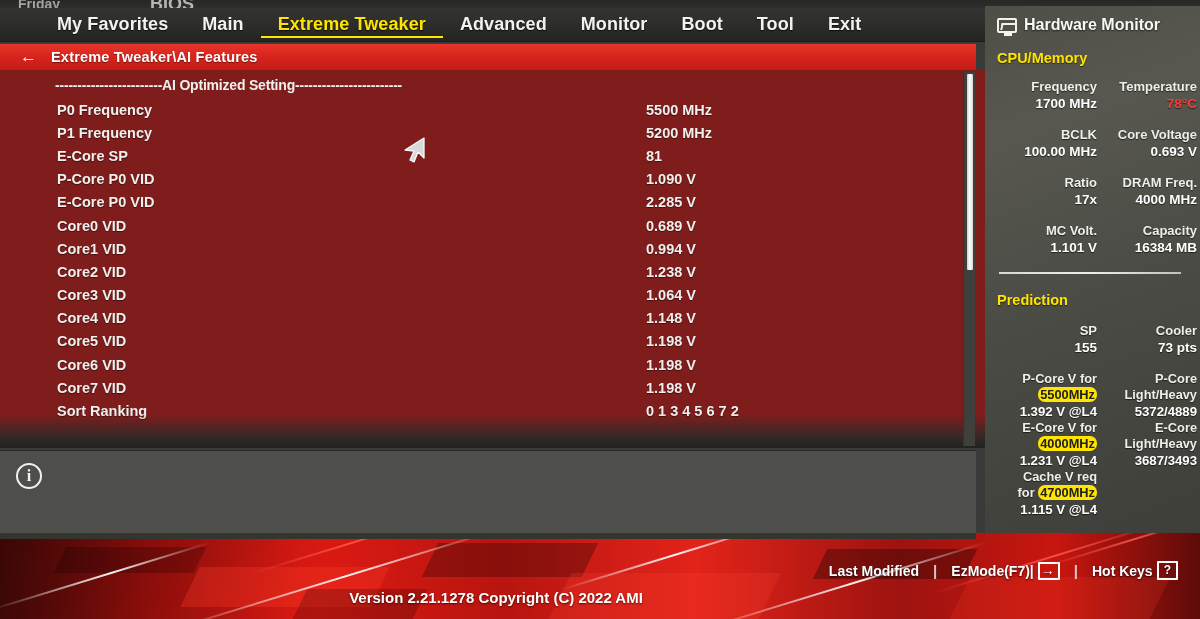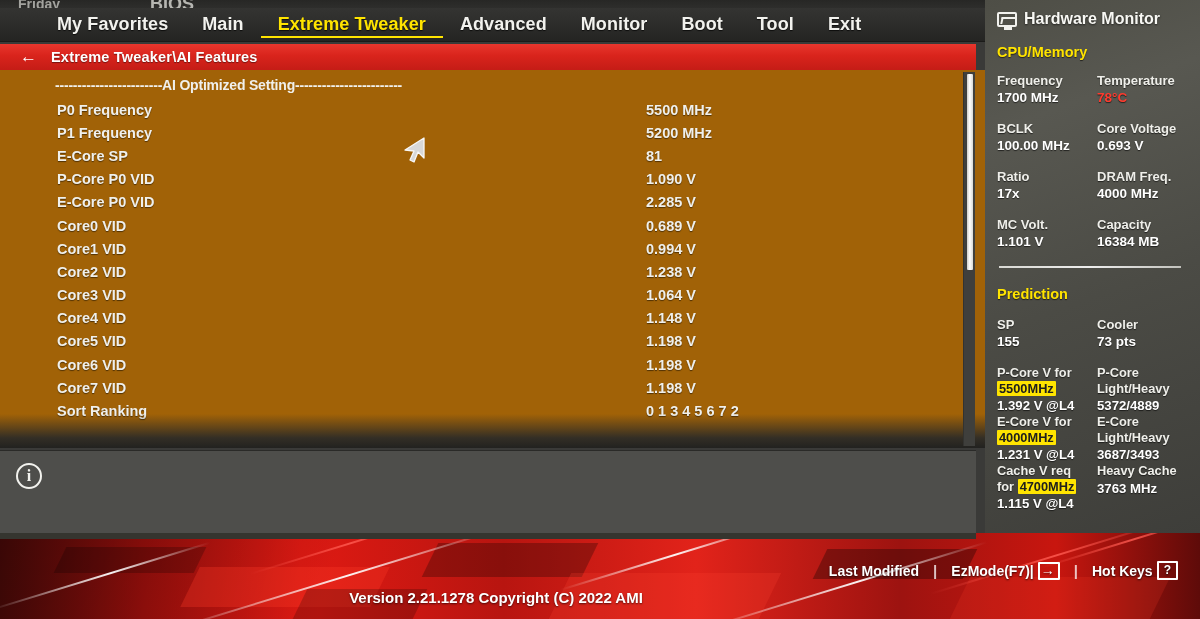--- a/index.html
+++ b/index.html
@@ -96,21 +96,21 @@
     font-weight: bold;
     letter-spacing: .2px;
     text-shadow: 0 1px 1px rgba(0,0,0,.45);
   }
 
   
   #content {
     position: absolute;
     left: 0; top: 70px;
     width: 1092px; height: 378px;
-    background: #a16207;
+    background: #7f1d1d;
     overflow: hidden;
   }
   #content::after {
     content: "";
     position: absolute;
     left: 0; right: 0; bottom: 0;
     height: 34px;
     background: linear-gradient(180deg, rgba(60,60,57,0) 0%, rgba(42,42,40,.92) 70%, rgba(34,34,32,1) 100%);
     pointer-events: none;
   }
@@ -189,25 +189,26 @@
     font-family: "Liberation Serif", serif;
     display: flex;
     align-items: center;
     justify-content: center;
     cursor: pointer;
   }
 
   
   #hwmon {
     position: absolute;
-    left: 985px; top: 0px;
+    left: 985px; top: 6px;
     width: 215px; height: 533px;
     background: linear-gradient(160deg, #4e4e46 0%, #585851 22%, #4b4b45 55%, #3e3e3a 100%);
     padding: 0;
     overflow: hidden;
+    text-align: right;
   }
   #hwmon-head {
     position: absolute;
     left: 0; top: 10px;
     width: 215px;
     display: flex;
     align-items: center;
     gap: 7px;
     padding-left: 12px;
   }
@@ -297,21 +298,21 @@
     line-height: 16.4px;
     white-space: nowrap;
     text-shadow: 0 1px 1px rgba(0,0,0,.6);
   }
   .pred-line.val { color:#ffffff; font-size: 13.2px; }
   .hl {
     background: #ffe400;
     color: #20201c;
     padding: 0 2px;
     text-shadow: none;
-    border-radius: 1px;
+    border-radius: 7px;
   }
 
   
   #footer {
     position: absolute;
     left: 0; top: 533px;
     width: 1200px; height: 86px;
     overflow: hidden;
     background: #0d0d0c;
   }
@@ -613,24 +614,20 @@
       </div>
 
       <div class="pred-row" style="height:50px;">
         <div class="pred-col left">
           <div class="pred-line">Cache V req</div>
           <div class="pred-line">
             <span>for</span>
             <span class="hl">4700MHz</span>
           </div>
           <div class="pred-line val">1.115 V @L4</div>
-        </div>
-        <div class="pred-col right">
-          <div class="pred-line">Heavy Cache</div>
-          <div class="pred-line val" style="line-height:20px;">3763 MHz</div>
         </div>
       </div>
 
     </div>
   </div>
 
   <div id="footer">
     <div class="fbg"></div>
     <div class="fshape fs1"></div>
     <div class="fshape fs2"></div>

